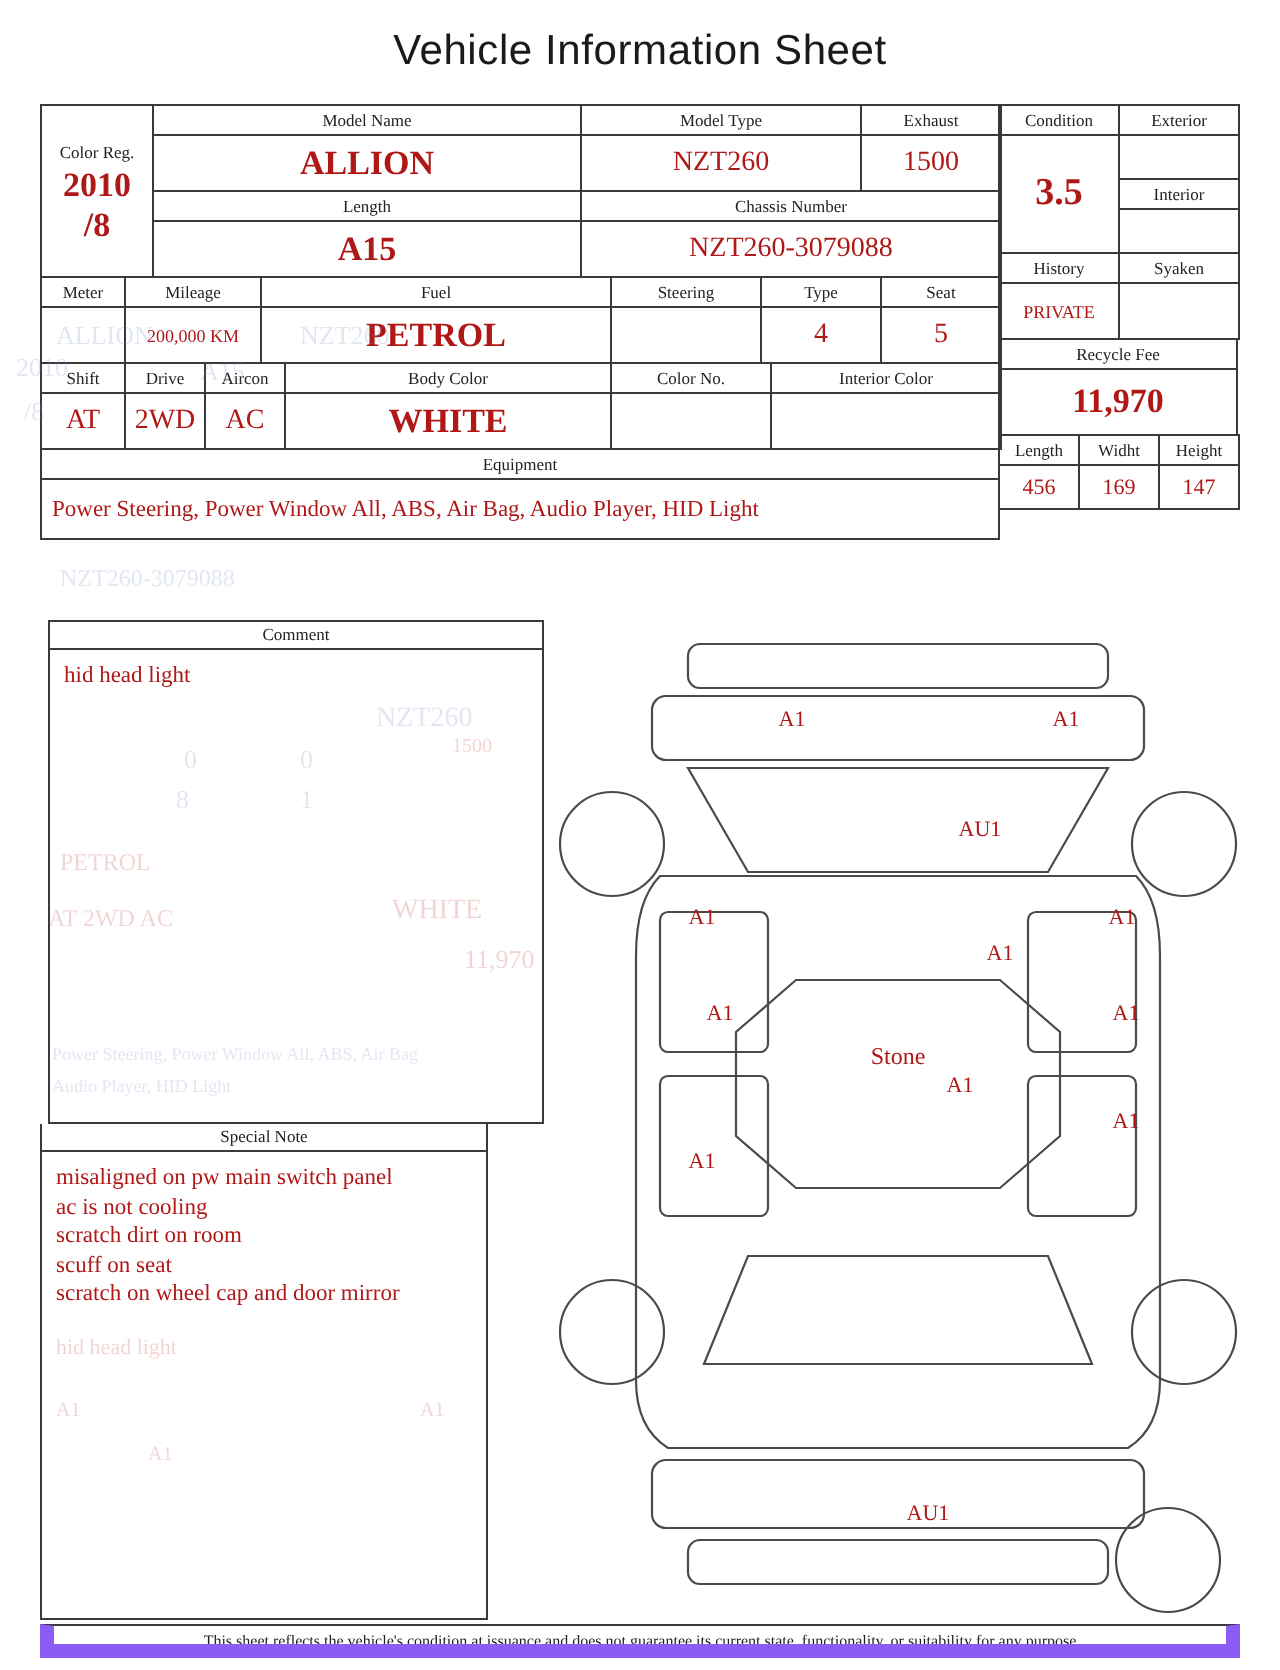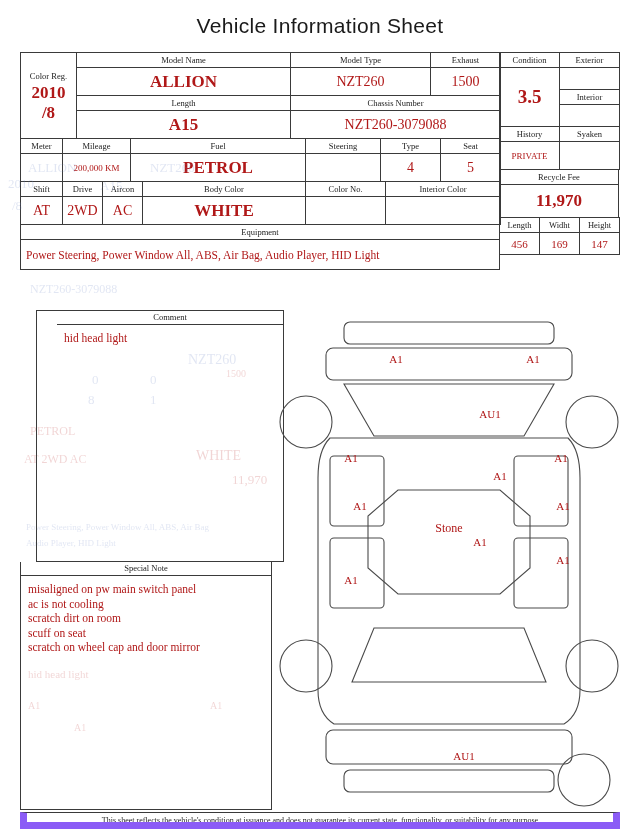--- a/index.html
+++ b/index.html
@@ -65,28 +65,27 @@
     text-align: left; padding-left: 5px;
   }
 
   
   .lower {
     position: absolute;
     left: 20px; top: 310px;
     width: 600px; height: 500px;
   }
   .comment-box {
-    position: absolute; left: 16px; top: 0;
+    position: absolute; left: 4px; top: 0;
     width: 248px; height: 252px;
     border: 1px solid #3a3a3a;
-    padding-left: 20px;
   }
   .special-box {
     position: absolute; left: 0; top: 252px;
-    width: 252px; height: 248px;
+    width: 224px; height: 248px;
     border: 1px solid #3a3a3a;
     border-top: none;
   }
   .box-head {
     text-align: center; font-size: 8.5px; color: #222;
     border-bottom: 1px solid #3a3a3a;
     line-height: 13px;
   }
   .box-body {
     padding: 6px 6px 0 7px;

